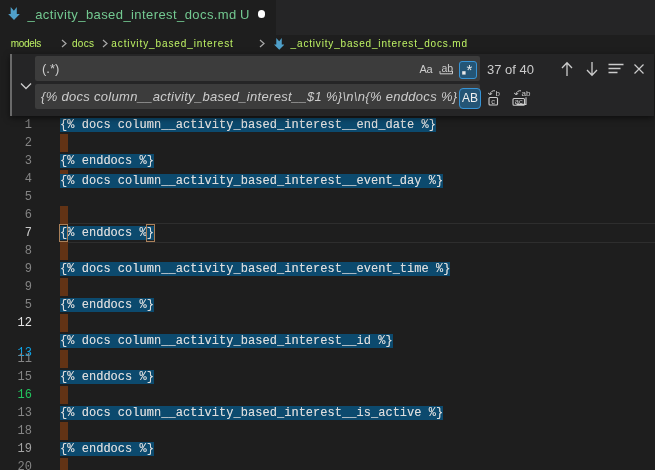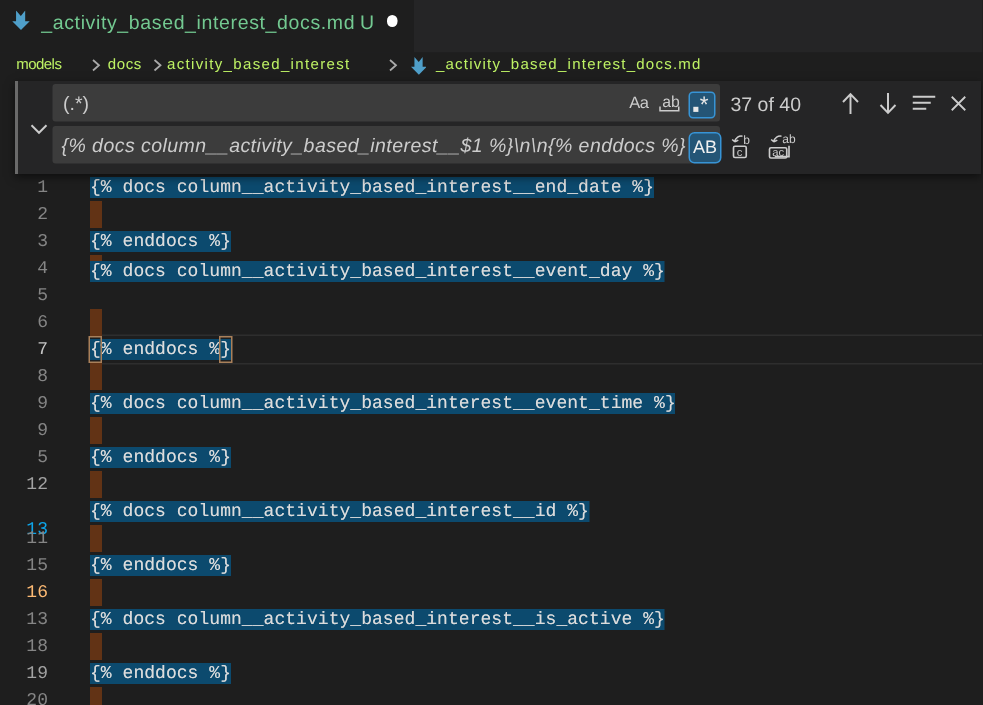--- a/index.html
+++ b/index.html
@@ -80,29 +80,29 @@
     <div class="ln" style="top:170px;color:#c6c6c6">7</div>
     <div class="code" style="top:170px"><span class="hl">{% enddocs %}</span></div>
     <div class="ln" style="top:188px;color:#858585">8</div>
     <div class="sliver" style="top:188px"></div>
     <div class="ln" style="top:206px;color:#858585">9</div>
     <div class="code" style="top:206px"><span class="hl">{% docs column__activity_based_interest__event_time %}</span></div>
     <div class="ln" style="top:224px;color:#858585">9</div>
     <div class="sliver" style="top:224px"></div>
     <div class="ln" style="top:242px;color:#858585">5</div>
     <div class="code" style="top:242px"><span class="hl">{% enddocs %}</span></div>
-    <div class="ln" style="top:260px;color:#a3a3a3">12</div>
+    <div class="ln" style="top:260px;color:#e5e5e5">12</div>
     <div class="sliver" style="top:260px"></div>
     <div class="ln" style="top:290px;color:#0ea5e9">13</div>
     <div class="code" style="top:278px"><span class="hl">{% docs column__activity_based_interest__id %}</span></div>
     <div class="ln" style="top:296px;color:#858585">11</div>
     <div class="sliver" style="top:296px"></div>
     <div class="ln" style="top:314px;color:#858585">15</div>
     <div class="code" style="top:314px"><span class="hl">{% enddocs %}</span></div>
-    <div class="ln" style="top:332px;color:#fdba74">16</div>
+    <div class="ln" style="top:332px;color:#22c55e">16</div>
     <div class="sliver" style="top:332px"></div>
     <div class="ln" style="top:350px;color:#858585">13</div>
     <div class="code" style="top:350px"><span class="hl">{% docs column__activity_based_interest__is_active %}</span></div>
     <div class="ln" style="top:368px;color:#858585">18</div>
     <div class="sliver" style="top:368px"></div>
     <div class="ln" style="top:386px;color:#a3a3a3">19</div>
     <div class="code" style="top:386px"><span class="hl">{% enddocs %}</span></div>
     <div class="ln" style="top:404px;color:#858585">20</div>
     <div class="sliver" style="top:404px"></div>
     <div class="bbox" style="left:59px;top:170px"></div>

